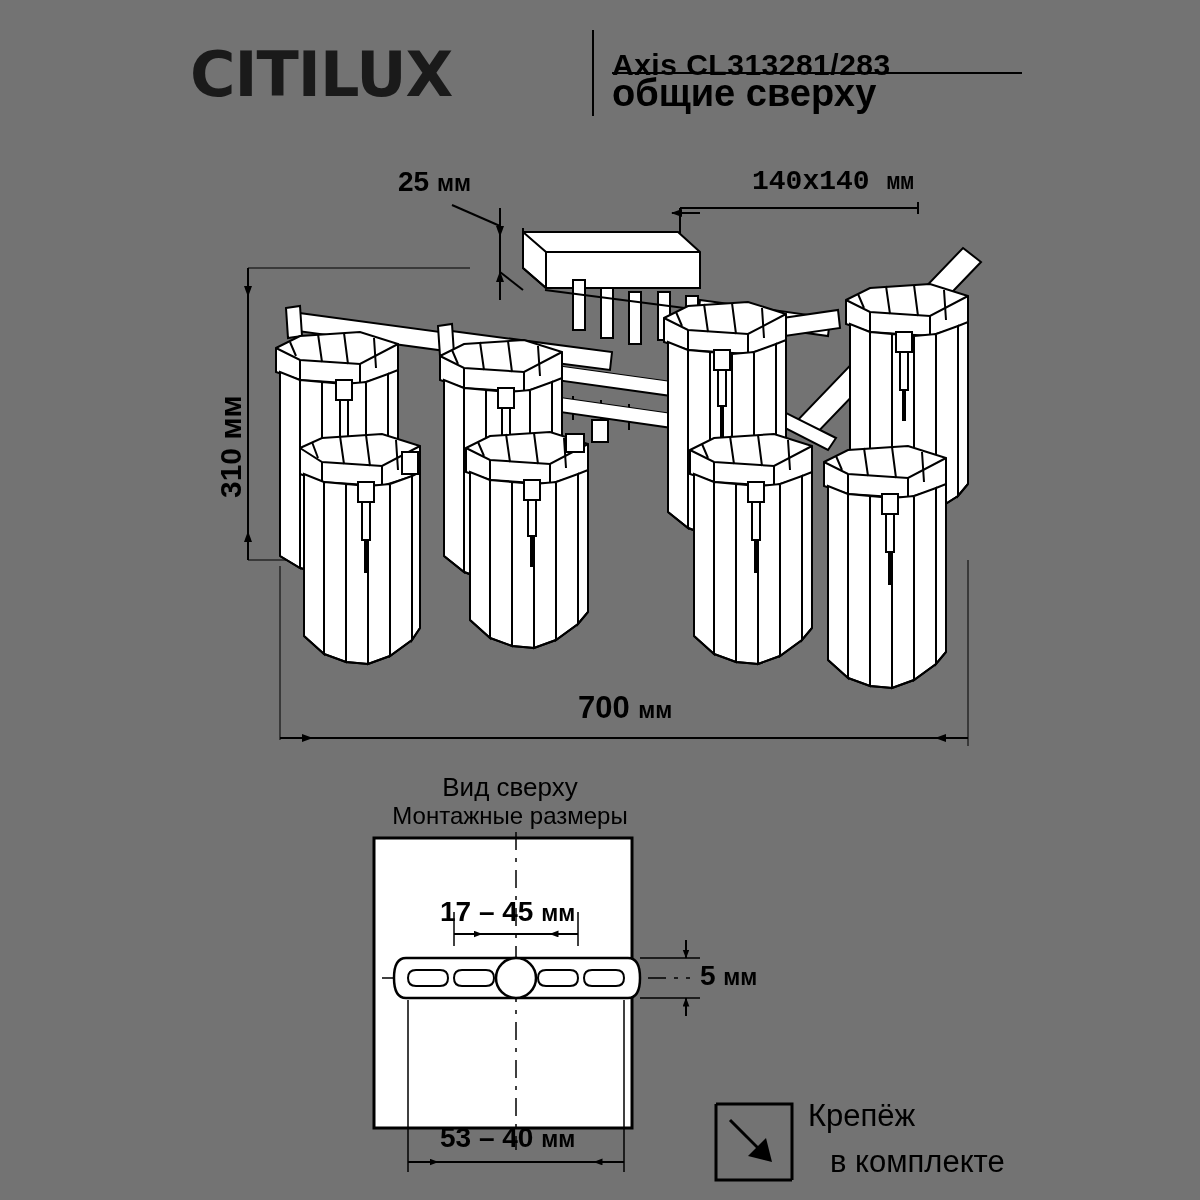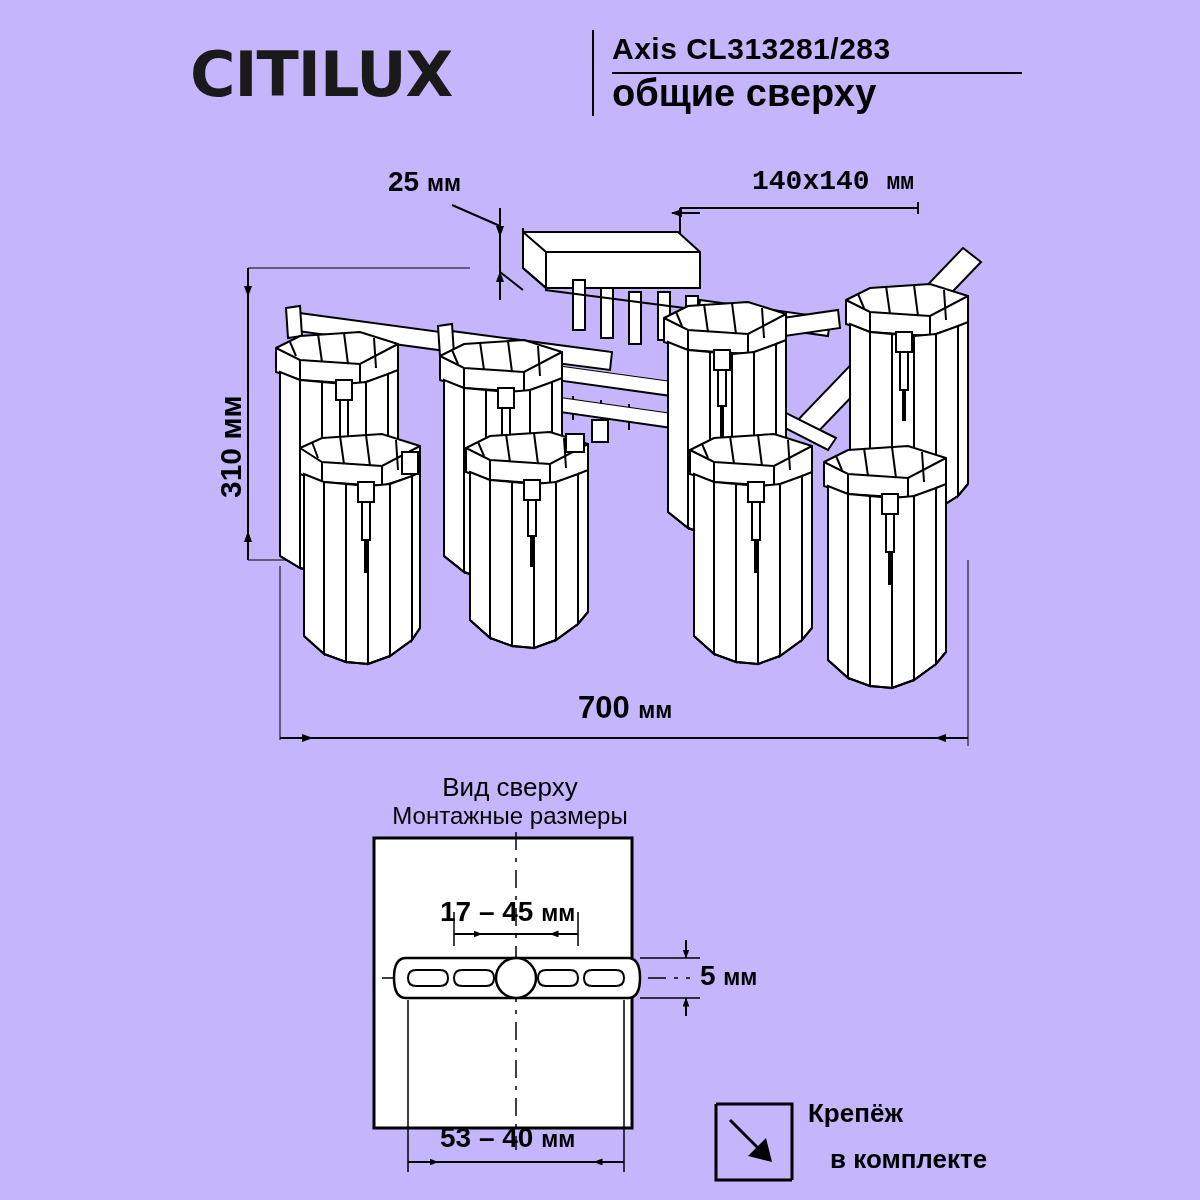--- a/index.html
+++ b/index.html
@@ -8,21 +8,21 @@
     background: #ffffff;
   }
   body {
     font-family: "Liberation Sans", sans-serif;
     color: #000;
   }
   #page {
     position: relative;
     width: 1200px;
     height: 1200px;
-    background: #c4b5fd;
+    background: #737373;
     overflow: hidden;
   }
   
   .brand {
     position: absolute;
     left: 190px;
     top: 38px;
     font-family: "DejaVu Sans", sans-serif;
     font-weight: bold;
     font-size: 62px;
@@ -34,21 +34,21 @@
     position: absolute;
     left: 592px;
     top: 30px;
     width: 2px;
     height: 86px;
     background: #000;
   }
   .title-1 {
     position: absolute;
     left: 612px;
-    top: 32px;
+    top: 48px;
     font-size: 30px;
     font-weight: bold;
     letter-spacing: 0.5px;
     white-space: nowrap;
   }
   .title-line {
     position: absolute;
     left: 612px;
     top: 72px;
     width: 410px;
@@ -83,22 +83,22 @@
     transform-origin: left top;
   }
   .lbl {
     position: absolute;
     font-size: 25px;
     white-space: nowrap;
     text-align: center;
   }
   .kit {
     position: absolute;
-    font-size: 26px;
-    font-weight: bold;
+    font-size: 31px;
+    font-weight: normal;
     white-space: nowrap;
   }
   svg { display: block; }
   .svgwrap { position: absolute; left: 0; top: 0; }
 </style>
 </head>
 <body>
 
 <div id="page">
 
@@ -352,21 +352,21 @@
       <line x1="624" y1="1162" x2="594" y2="1162" marker-end="url(#ahs)"></line>
 
       <path d="M716,1104 L716,1180 L792,1180" fill="none" stroke="#000" stroke-width="3"></path>
       <path d="M716,1104 L792,1104 L792,1180" fill="none" stroke="#000" stroke-width="3"></path>
       <line x1="730" y1="1120" x2="768" y2="1158" stroke-width="3"></line>
       <path d="M772,1162 L748,1156 L766,1138 Z" fill="#000" stroke="none"></path>
     </g>
   </svg>
   </div>
 
-  <div class="dim" style="left:388px; top:166px;">
+  <div class="dim" style="left:398px; top:166px;">
     <span>25</span>
     <span class="u">мм</span>
   </div>
 
   <div class="dim" style="left:752px; top:166px;font-family:Liberation Mono, monospace;">
     <span>140x140</span>
     <span class="u">мм</span>
   </div>
 
   <div class="dim-v" style="left:214px; top:498px;">310 мм</div>

